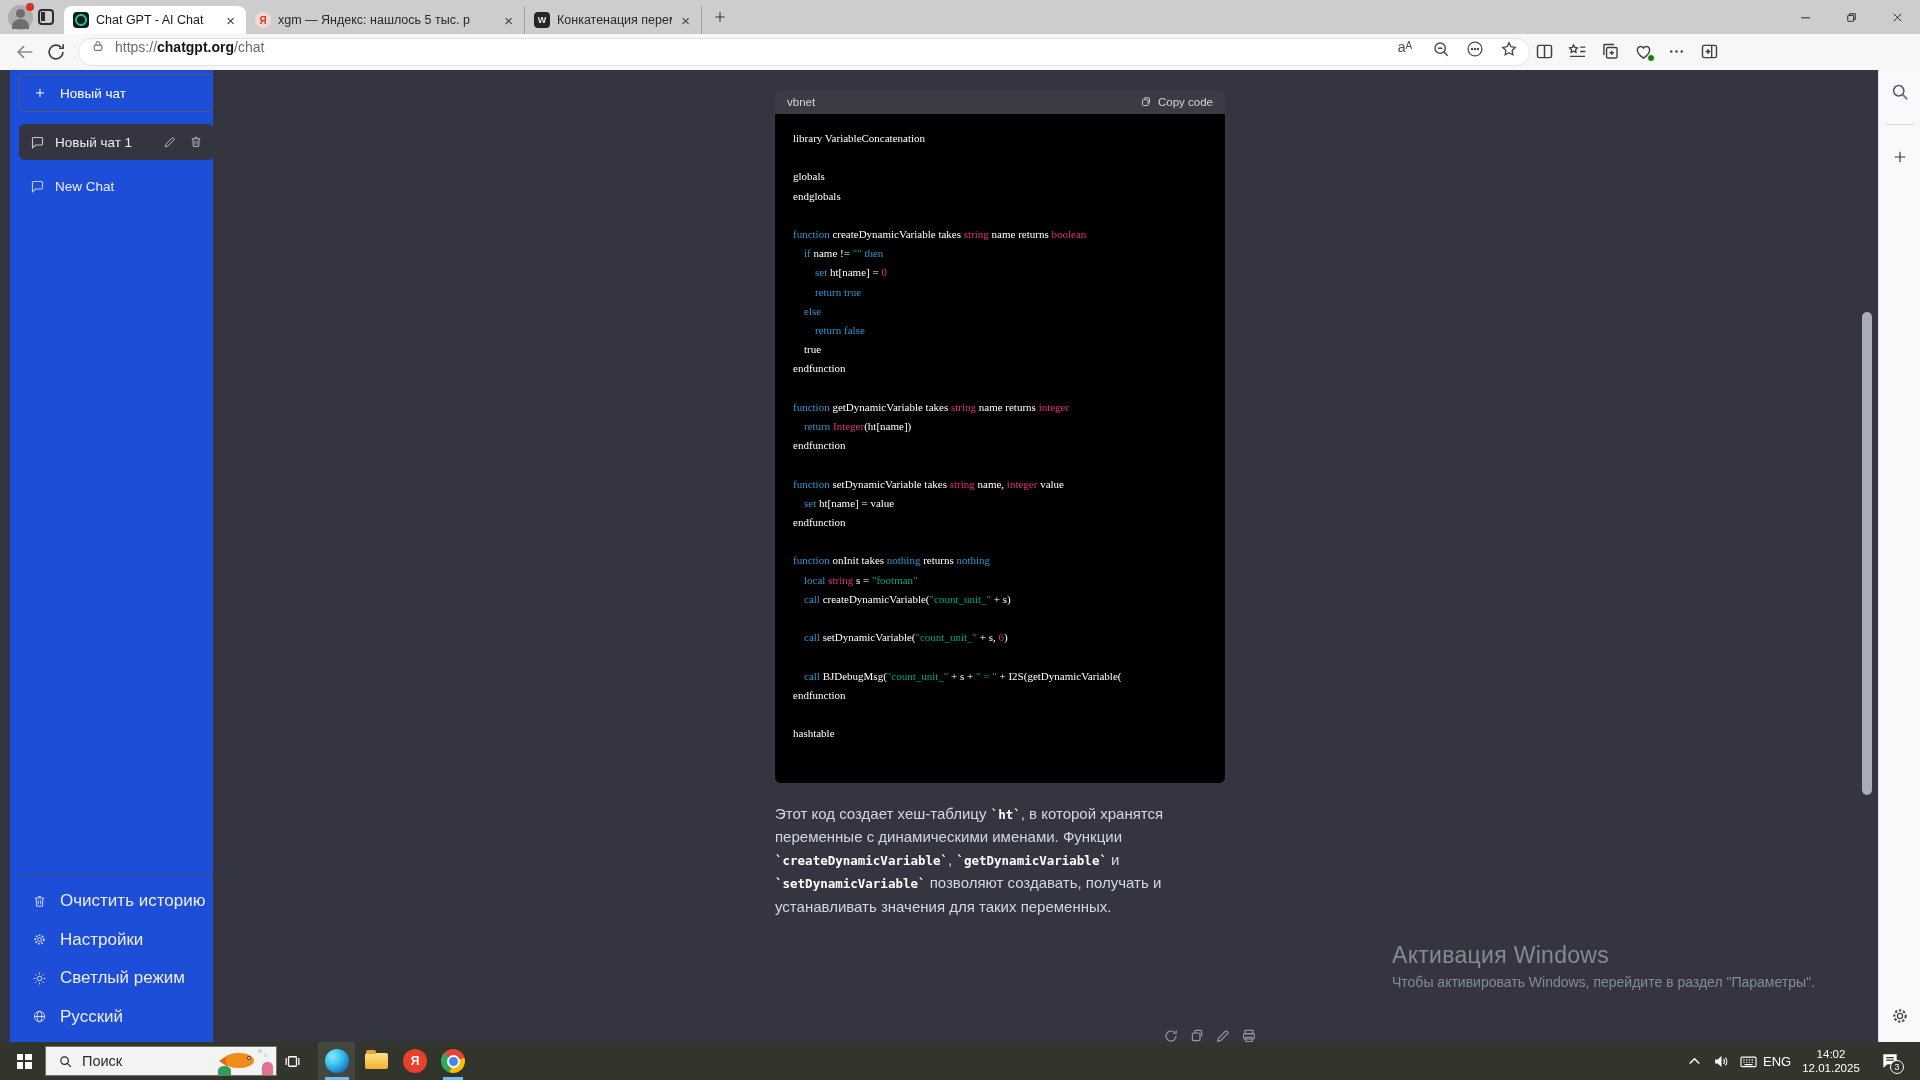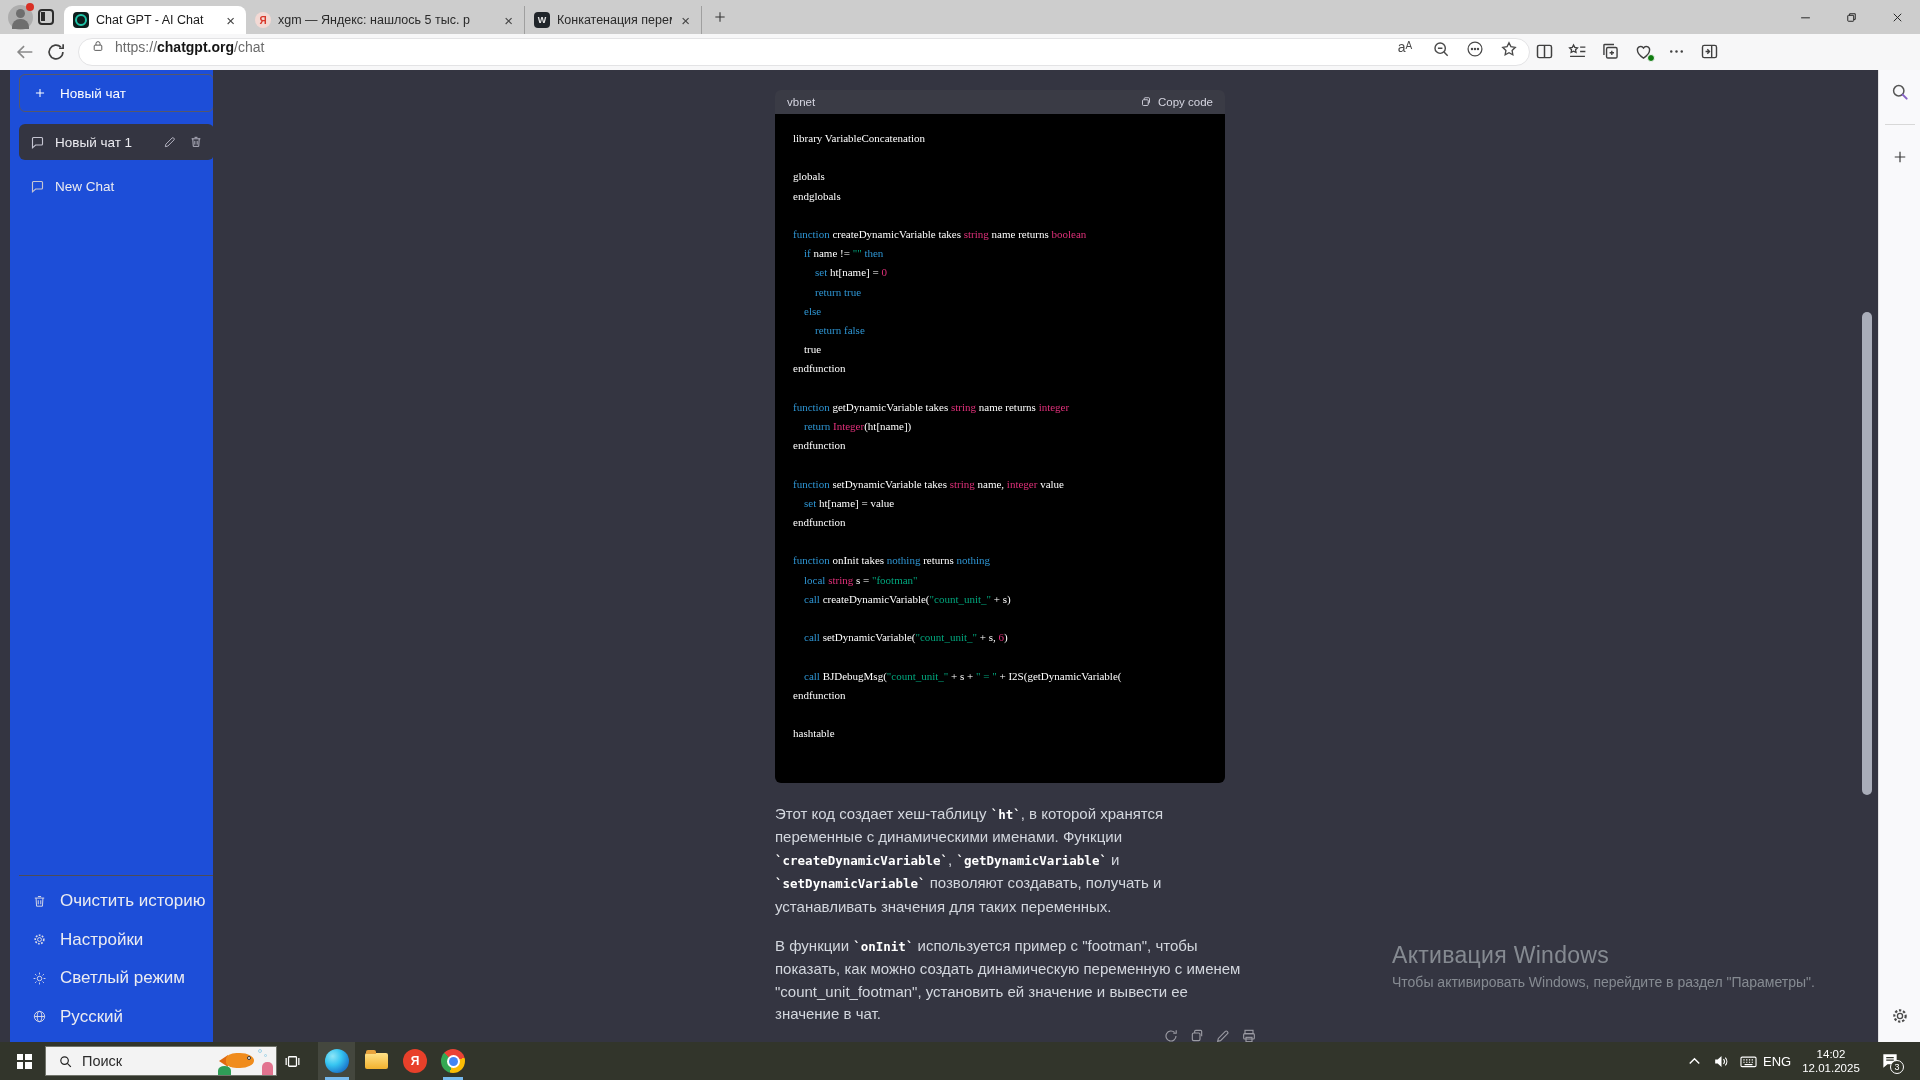--- a/index.html
+++ b/index.html
@@ -397,21 +397,20 @@
             <div class="code-line">&nbsp;</div>
             <div class="code-line"><span>    </span><span class="tok-k">call</span><span> BJDebugMsg(</span><span class="tok-s">"count_unit_"</span><span> + s + </span><span class="tok-s">" = "</span><span> + I2S(getDynamicVariable(</span></div>
             <div class="code-line"><span>endfunction</span></div>
             <div class="code-line">&nbsp;</div>
             <div class="code-line"><span>hashtable</span></div>
           </div>
       </div>
 
       <div class="assistant-message">
           <p>Этот код создает хеш-таблицу <code>`ht`</code>, в которой хранятся переменные с динамическими именами. Функции <code>`createDynamicVariable`</code>, <code>`getDynamicVariable`</code> и <code>`setDynamicVariable`</code> позволяют создавать, получать и устанавливать значения для таких переменных.</p>
-          <p>В функции <code>`onInit`</code> используется пример с "footman", чтобы показать, как можно создать динамическую переменную с именем "count_unit_footman", установить ей значение и вывести ее значение в чат.</p>
         </div>
 
       <div class="msg-actions">
         <span class="ic">
           <svg viewBox="0 0 24 24" fill="none" stroke="currentColor" stroke-width="1.7">
               <path d="M19.5 12a7.5 7.5 0 1 1-2.2-5.3M19.8 3.5v4.4h-4.4"></path>
             </svg>
         </span>
         <span class="ic">
           <svg viewBox="0 0 24 24" fill="none" stroke="currentColor" stroke-width="1.7">

